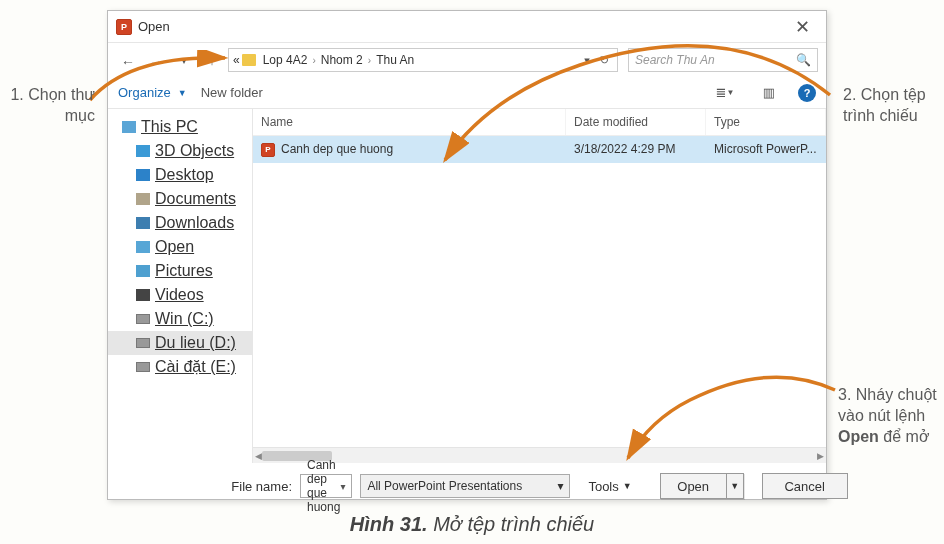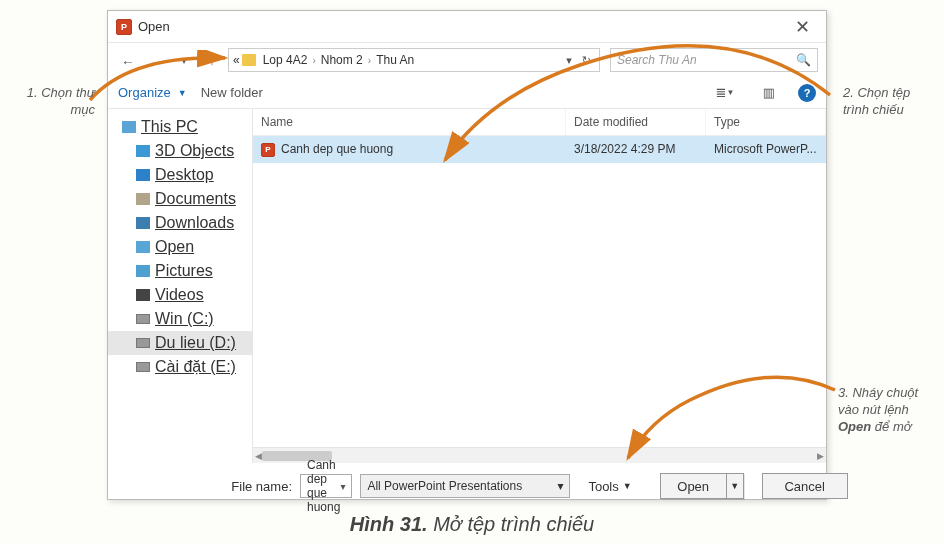--- a/index.html
+++ b/index.html
@@ -1,20 +1,20 @@
 <!DOCTYPE html>
 <html><head>
 <meta charset="utf-8">
 <style>
   * { box-sizing: border-box; margin: 0; padding: 0; }
   body { font-family: "Segoe UI", Tahoma, sans-serif; font-size: 12px; color: #333; background: #fdfdfa; width: 944px; height: 544px; position: relative; }
   
   .watermark { position: absolute; top: 20px; left: 210px; right: 120px; text-align: center; font-size: 26px; font-weight: 700; letter-spacing: 3px; color: #eceae6; z-index: 0; line-height: 1.3; pointer-events: none; }
   
-  .annotation { position: absolute; font-style: italic; color: #5a5a5a; font-size: 13px; line-height: 1.3; z-index: 5; }
+  .annotation { position: absolute; color: #5a5a5a; font-size: 16px; line-height: 1.3; z-index: 5; }
   .annotation b { font-weight: 700; }
   .ann1 { top: 85px; left: 3px; text-align: right; width: 92px; }
   .ann2 { top: 85px; right: 6px; width: 95px; }
   .ann3 { top: 385px; right: 6px; width: 100px; text-align: left; }
   
   .caption { position: absolute; bottom: 8px; left: 0; right: 0; text-align: center; font-size: 20px; color: #444; }
   .caption b { font-weight: 700; font-style: italic; }
   .caption i { font-style: italic; }
 
   .dialog { position: absolute; left: 107px; top: 10px; width: 720px; height: 490px; background: #fff; border: 1px solid #bbb; box-shadow: 2px 2px 6px rgba(0,0,0,0.15); z-index: 1; display: flex; flex-direction: column; }
@@ -25,21 +25,21 @@
   .titlebar .close { font-size: 18px; color: #555; padding: 0 8px; cursor: pointer; }
   
   .navrow { height: 34px; display: flex; align-items: center; padding: 0 8px; gap: 4px; }
   .navbtn { width: 24px; height: 24px; display: flex; align-items: center; justify-content: center; color: #555; font-size: 14px; cursor: pointer; }
   .navbtn.dis { color: #bbb; }
   .breadcrumb { flex: 1; display: flex; align-items: center; border: 1px solid #ccc; height: 24px; padding: 0 4px; gap: 2px; font-size: 12px; }
   .breadcrumb .sep { color: #888; font-size: 10px; }
   .breadcrumb .seg { padding: 0 3px; cursor: pointer; }
   .breadcrumb .folder-ico { width: 14px; height: 12px; background: #f0c74a; border-radius: 1px; margin-right: 2px; }
   .refresh, .bc-drop { color: #555; padding: 0 4px; cursor: pointer; font-size: 11px; }
-  .searchbox { width: 208px; height: 24px; border: 1px solid #ccc; display: flex; align-items: center; padding: 0 6px; margin-left: 6px; color: #999; font-style: italic; font-size: 12px; justify-content: space-between; }
+  .searchbox { width: 190px; height: 24px; border: 1px solid #ccc; display: flex; align-items: center; padding: 0 6px; margin-left: 6px; color: #999; font-style: italic; font-size: 12px; justify-content: space-between; }
   .searchbox .mag { font-style: normal; color: #777; }
   
   .toolbar { height: 32px; display: flex; align-items: center; padding: 0 10px; gap: 14px; border-bottom: 1px solid #e6e6e6; font-size: 13px; }
   .toolbar .org { color: #1a6bb5; display: flex; align-items: center; gap: 7px; cursor: pointer; }
   .toolbar .newf { color: #555; cursor: pointer; }
   .toolbar .spacer { flex: 1; }
   .toolbar .view-btn { width: 30px; height: 22px; border: 1px solid transparent; display:flex; align-items:center; justify-content:center; cursor:pointer; color:#555; font-size:13px;}
   .toolbar .help { width: 18px; height: 18px; border-radius: 50%; background: #1a6bb5; color: #fff; display: flex; align-items: center; justify-content: center; font-size: 11px; font-weight: 700; cursor: pointer; }
   
   .body { flex: 1; display: flex; min-height: 0; }

